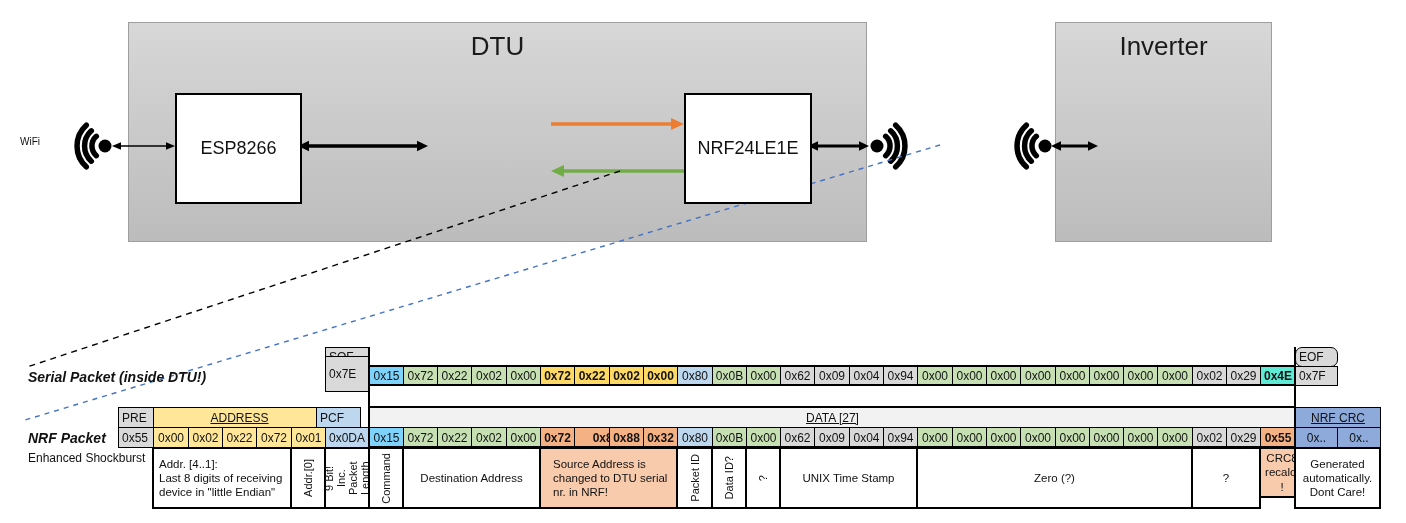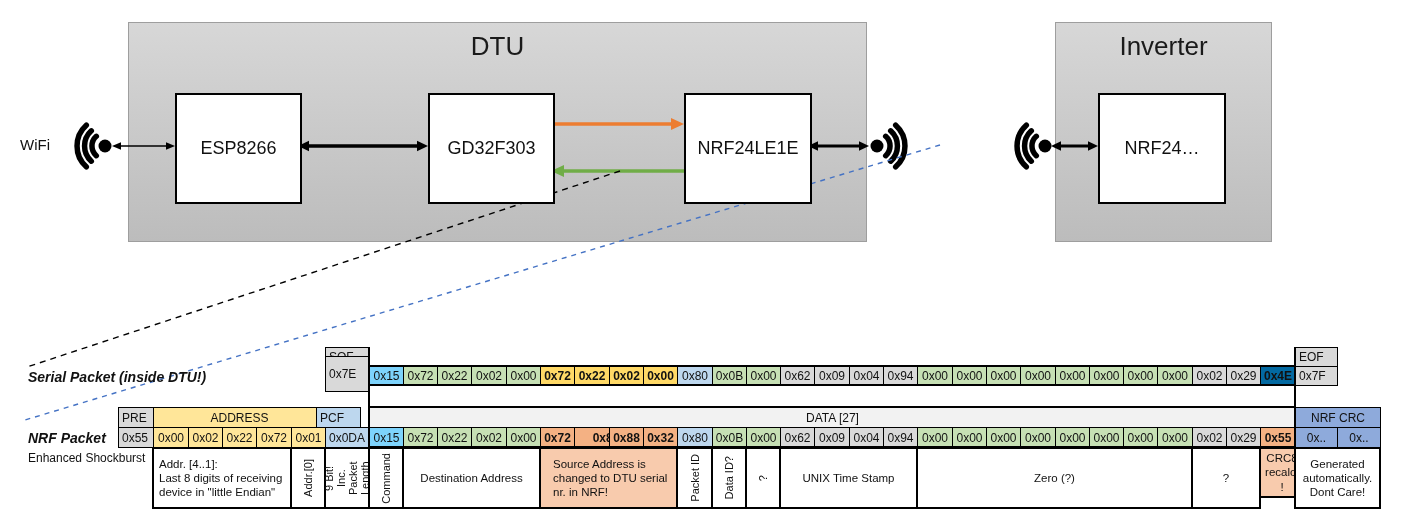--- a/index.html
+++ b/index.html
@@ -4,34 +4,34 @@
 <style>
   html,body{margin:0;padding:0;background:#fff;}
   .canvas{position:relative;width:1406px;height:523px;background:#fff;overflow:hidden;
           font-family:"Liberation Sans",sans-serif;color:#111;}
   
   .grayBox{position:absolute;background:linear-gradient(180deg,#d7d7d7 0%,#bcbcbc 100%);
            border:1px solid #9e9e9e;}
   .grayTitle{text-align:center;font-size:26px;color:#1a1a1a;margin-top:8px;}
   .chip{position:absolute;background:#fff;border:2.5px solid #000;display:flex;
         align-items:center;justify-content:center;font-size:18px;color:#111;}
-  .wifiLabel{position:absolute;left:20px;top:136px;font-size:15px;}
+  .wifiLabel{position:absolute;left:20px;top:136px;font-size:10px;}
   .overlay{position:absolute;left:0;top:0;pointer-events:none;}
   
   .pktLabel{position:absolute;font-size:14px;font-weight:700;font-style:italic;}
   .subLabel{position:absolute;font-size:12px;}
   
   #tables{position:absolute;left:0;top:0;width:100%;height:100%;}
   .cell{position:absolute;box-sizing:border-box;border:1px solid #000;background:#fff;
         font-size:12px;display:flex;align-items:center;padding-left:3px;white-space:nowrap;}
   .cell.byte{justify-content:center;padding-left:0;}
-  .cell.center{justify-content:center;padding-left:0;}
+  .cell.center{justify-content:center;padding-left:0;text-decoration:underline;}
   .cell.bold{font-weight:700;}
   .gray{background:#d9d9d9;} .glight{background:#c6e0b4;} .gdark{background:#7dd3fc;}
-  .gold{background:#ffd966;} .amber{background:#0369a1;} .blue{background:#bdd7ee;}
+  .gold{background:#ffd966;} .amber{background:#5eead4;} .blue{background:#bdd7ee;}
   .salmon{background:#f4b183;} .salmonlt{background:#f8cbad;} .yellow{background:#ffe699;}
   .crcblue{background:#8eaadb;} .datahd{background:#f2f2f2;}
   
   .anno{position:absolute;box-sizing:border-box;border:2px solid #000;background:#fff;
         font-size:11.5px;line-height:1.22;display:flex;align-items:center;justify-content:center;
         text-align:center;white-space:pre-line;padding:2px 3px;}
   .anno.hl{justify-content:flex-start;text-align:left;padding-left:5px;}
   .anno.salmonlt{background:#f8cbad;padding-left:12px;}
   .anno .vtxt{writing-mode:vertical-rl;transform:rotate(180deg);font-size:11px;
               line-height:12px;white-space:pre-line;text-align:center;}
@@ -105,23 +105,21 @@
     <g>
       <line x1="563" y1="171" x2="684" y2="171" stroke="#70AD47" stroke-width="3.5"></line>
       <polygon points="551,171 564,165 564,177" fill="#70AD47"></polygon>
     </g>
 
     <line x1="620" y1="171" x2="27" y2="367" stroke="#000" stroke-width="1.4" stroke-dasharray="6 5"></line>
     <line x1="940" y1="145" x2="25" y2="420" stroke="#4472C4" stroke-width="1.4" stroke-dasharray="5 5"></line>
   </svg>
 
   <div class="chip" style="left:175px;top:93px;width:123px;height:107px;">ESP8266</div>
-  <div class="chip" style="left:428px;top:93px;width:123px;height:107px;">GD32F303</div>
   <div class="chip" style="left:684px;top:93px;width:124px;height:107px;">NRF24LE1E</div>
-  <div class="chip" style="left:1098px;top:93px;width:124px;height:107px;">NRF24…</div>
 
   <div class="wifiLabel">WiFi</div>
 
   <div class="pktLabel" style="left:28px;top:369px;">Serial Packet (inside DTU!)</div>
   <div class="pktLabel" style="left:28px;top:430px;">NRF Packet</div>
   <div class="subLabel" style="left:28px;top:451px;">Enhanced Shockburst</div>
 
   <div id="tables">
       <div class="cell gray" style="left: 325px; width: 45px; top: 347px; height: 20px;">SOF</div>
       <div class="cell gray" style="left: 325px; width: 45px; top: 356px; height: 36px;">0x7E</div>
@@ -145,21 +143,21 @@
       <div class="cell glight byte" style="left: 952px; width: 35px; top: 366px; height: 20px;">0x00</div>
       <div class="cell glight byte" style="left: 986px; width: 35px; top: 366px; height: 20px;">0x00</div>
       <div class="cell glight byte" style="left: 1020px; width: 36px; top: 366px; height: 20px;">0x00</div>
       <div class="cell glight byte" style="left: 1055px; width: 35px; top: 366px; height: 20px;">0x00</div>
       <div class="cell glight byte" style="left: 1089px; width: 35px; top: 366px; height: 20px;">0x00</div>
       <div class="cell glight byte" style="left: 1123px; width: 35px; top: 366px; height: 20px;">0x00</div>
       <div class="cell glight byte" style="left: 1157px; width: 36px; top: 366px; height: 20px;">0x00</div>
       <div class="cell gray byte" style="left: 1192px; width: 35px; top: 366px; height: 20px;">0x02</div>
       <div class="cell gray byte" style="left: 1226px; width: 35px; top: 366px; height: 20px;">0x29</div>
       <div class="cell amber byte bold" style="left: 1260px; width: 36px; top: 366px; height: 20px;">0x4E</div>
-      <div class="cell gray" style="left: 1295px; width: 43px; top: 347px; height: 20px;">EOF</div>
+      <div class="cell gray" style="left: 1295px; width: 43px; top: 347px; height: 20px; border-radius: 7px;">EOF</div>
       <div class="cell gray" style="left: 1295px; width: 43px; top: 366px; height: 20px;">0x7F</div>
       <div class="cell gray" style="left: 118px; width: 36px; top: 407px; height: 21px;">PRE</div>
       <div class="cell yellow center" style="left: 153px; width: 173px; top: 407px; height: 21px;">ADDRESS</div>
       <div class="cell blue" style="left: 316px; width: 45px; top: 407px; height: 21px;">PCF</div>
       <div class="cell datahd center" style="left: 369px; width: 927px; top: 407px; height: 21px;">DATA [27]</div>
       <div class="cell crcblue center" style="left: 1295px; width: 86px; top: 407px; height: 21px;">NRF CRC</div>
       <div class="cell gray" style="left: 118px; width: 36px; top: 427px; height: 21px;">0x55</div>
       <div class="cell yellow byte" style="left: 153px; width: 36px; top: 427px; height: 21px;">0x00</div>
       <div class="cell yellow byte" style="left: 188px; width: 35px; top: 427px; height: 21px;">0x02</div>
       <div class="cell yellow byte" style="left: 222px; width: 35px; top: 427px; height: 21px;">0x22</div>

